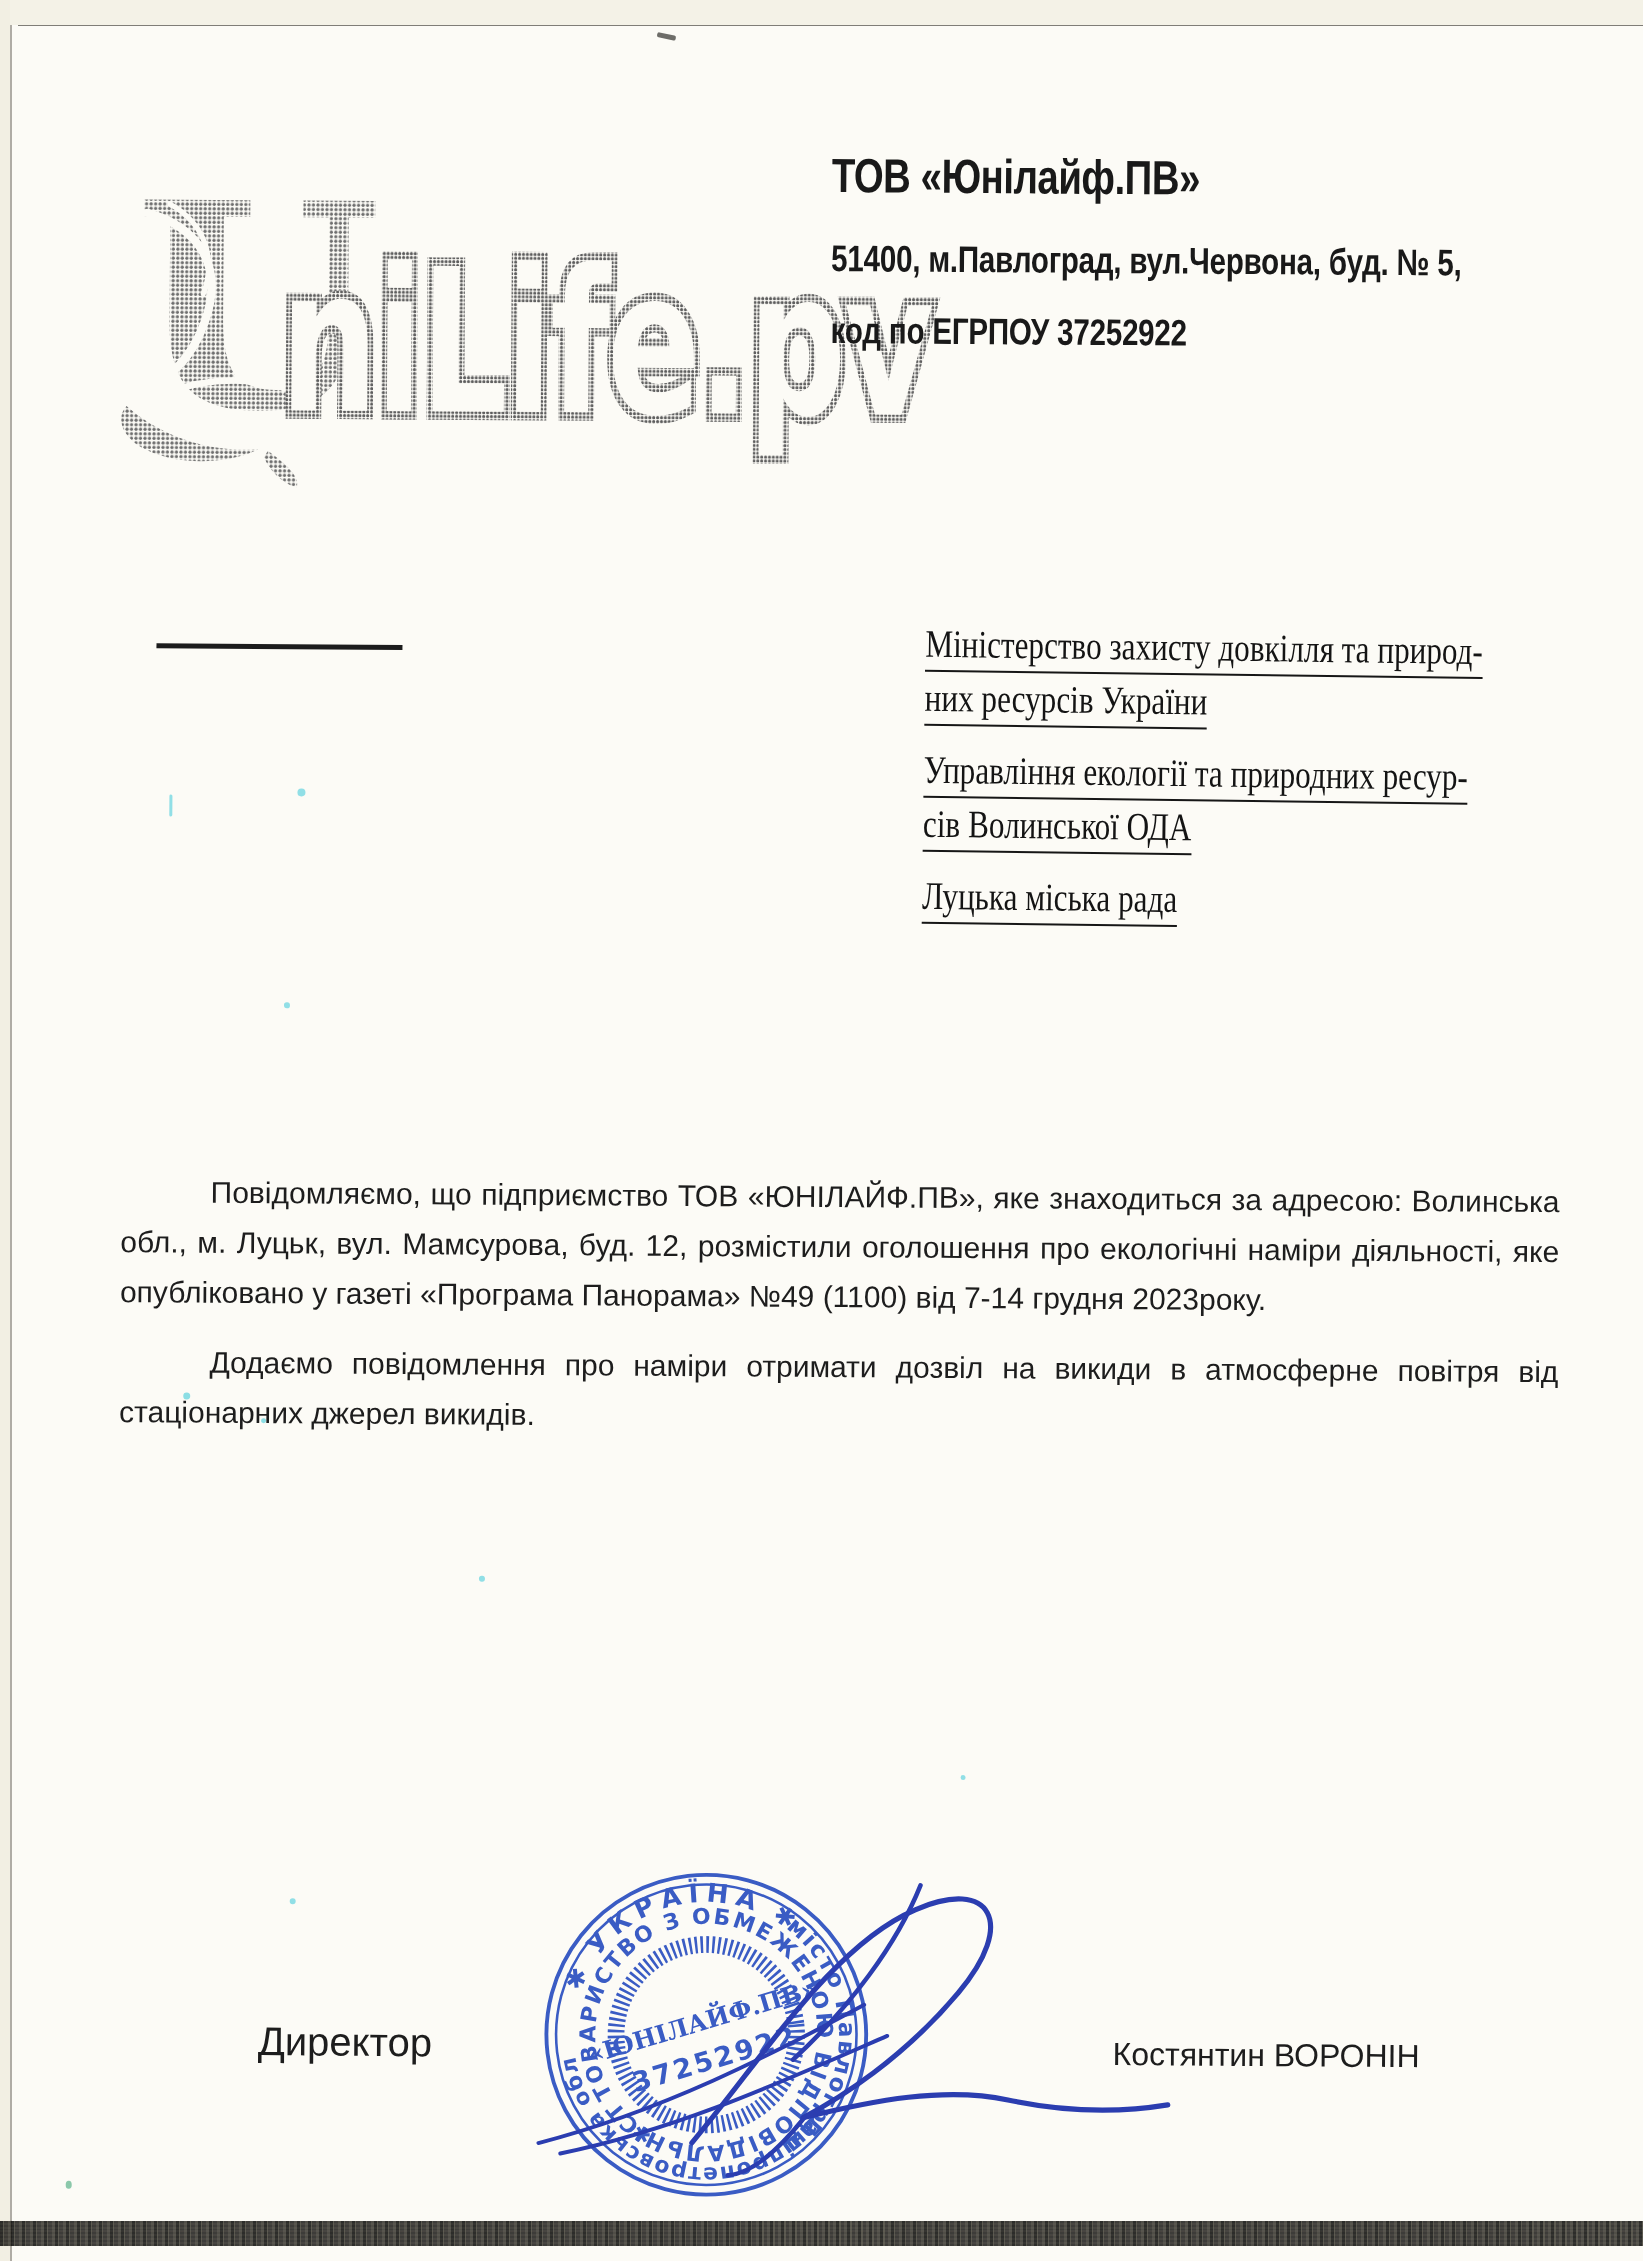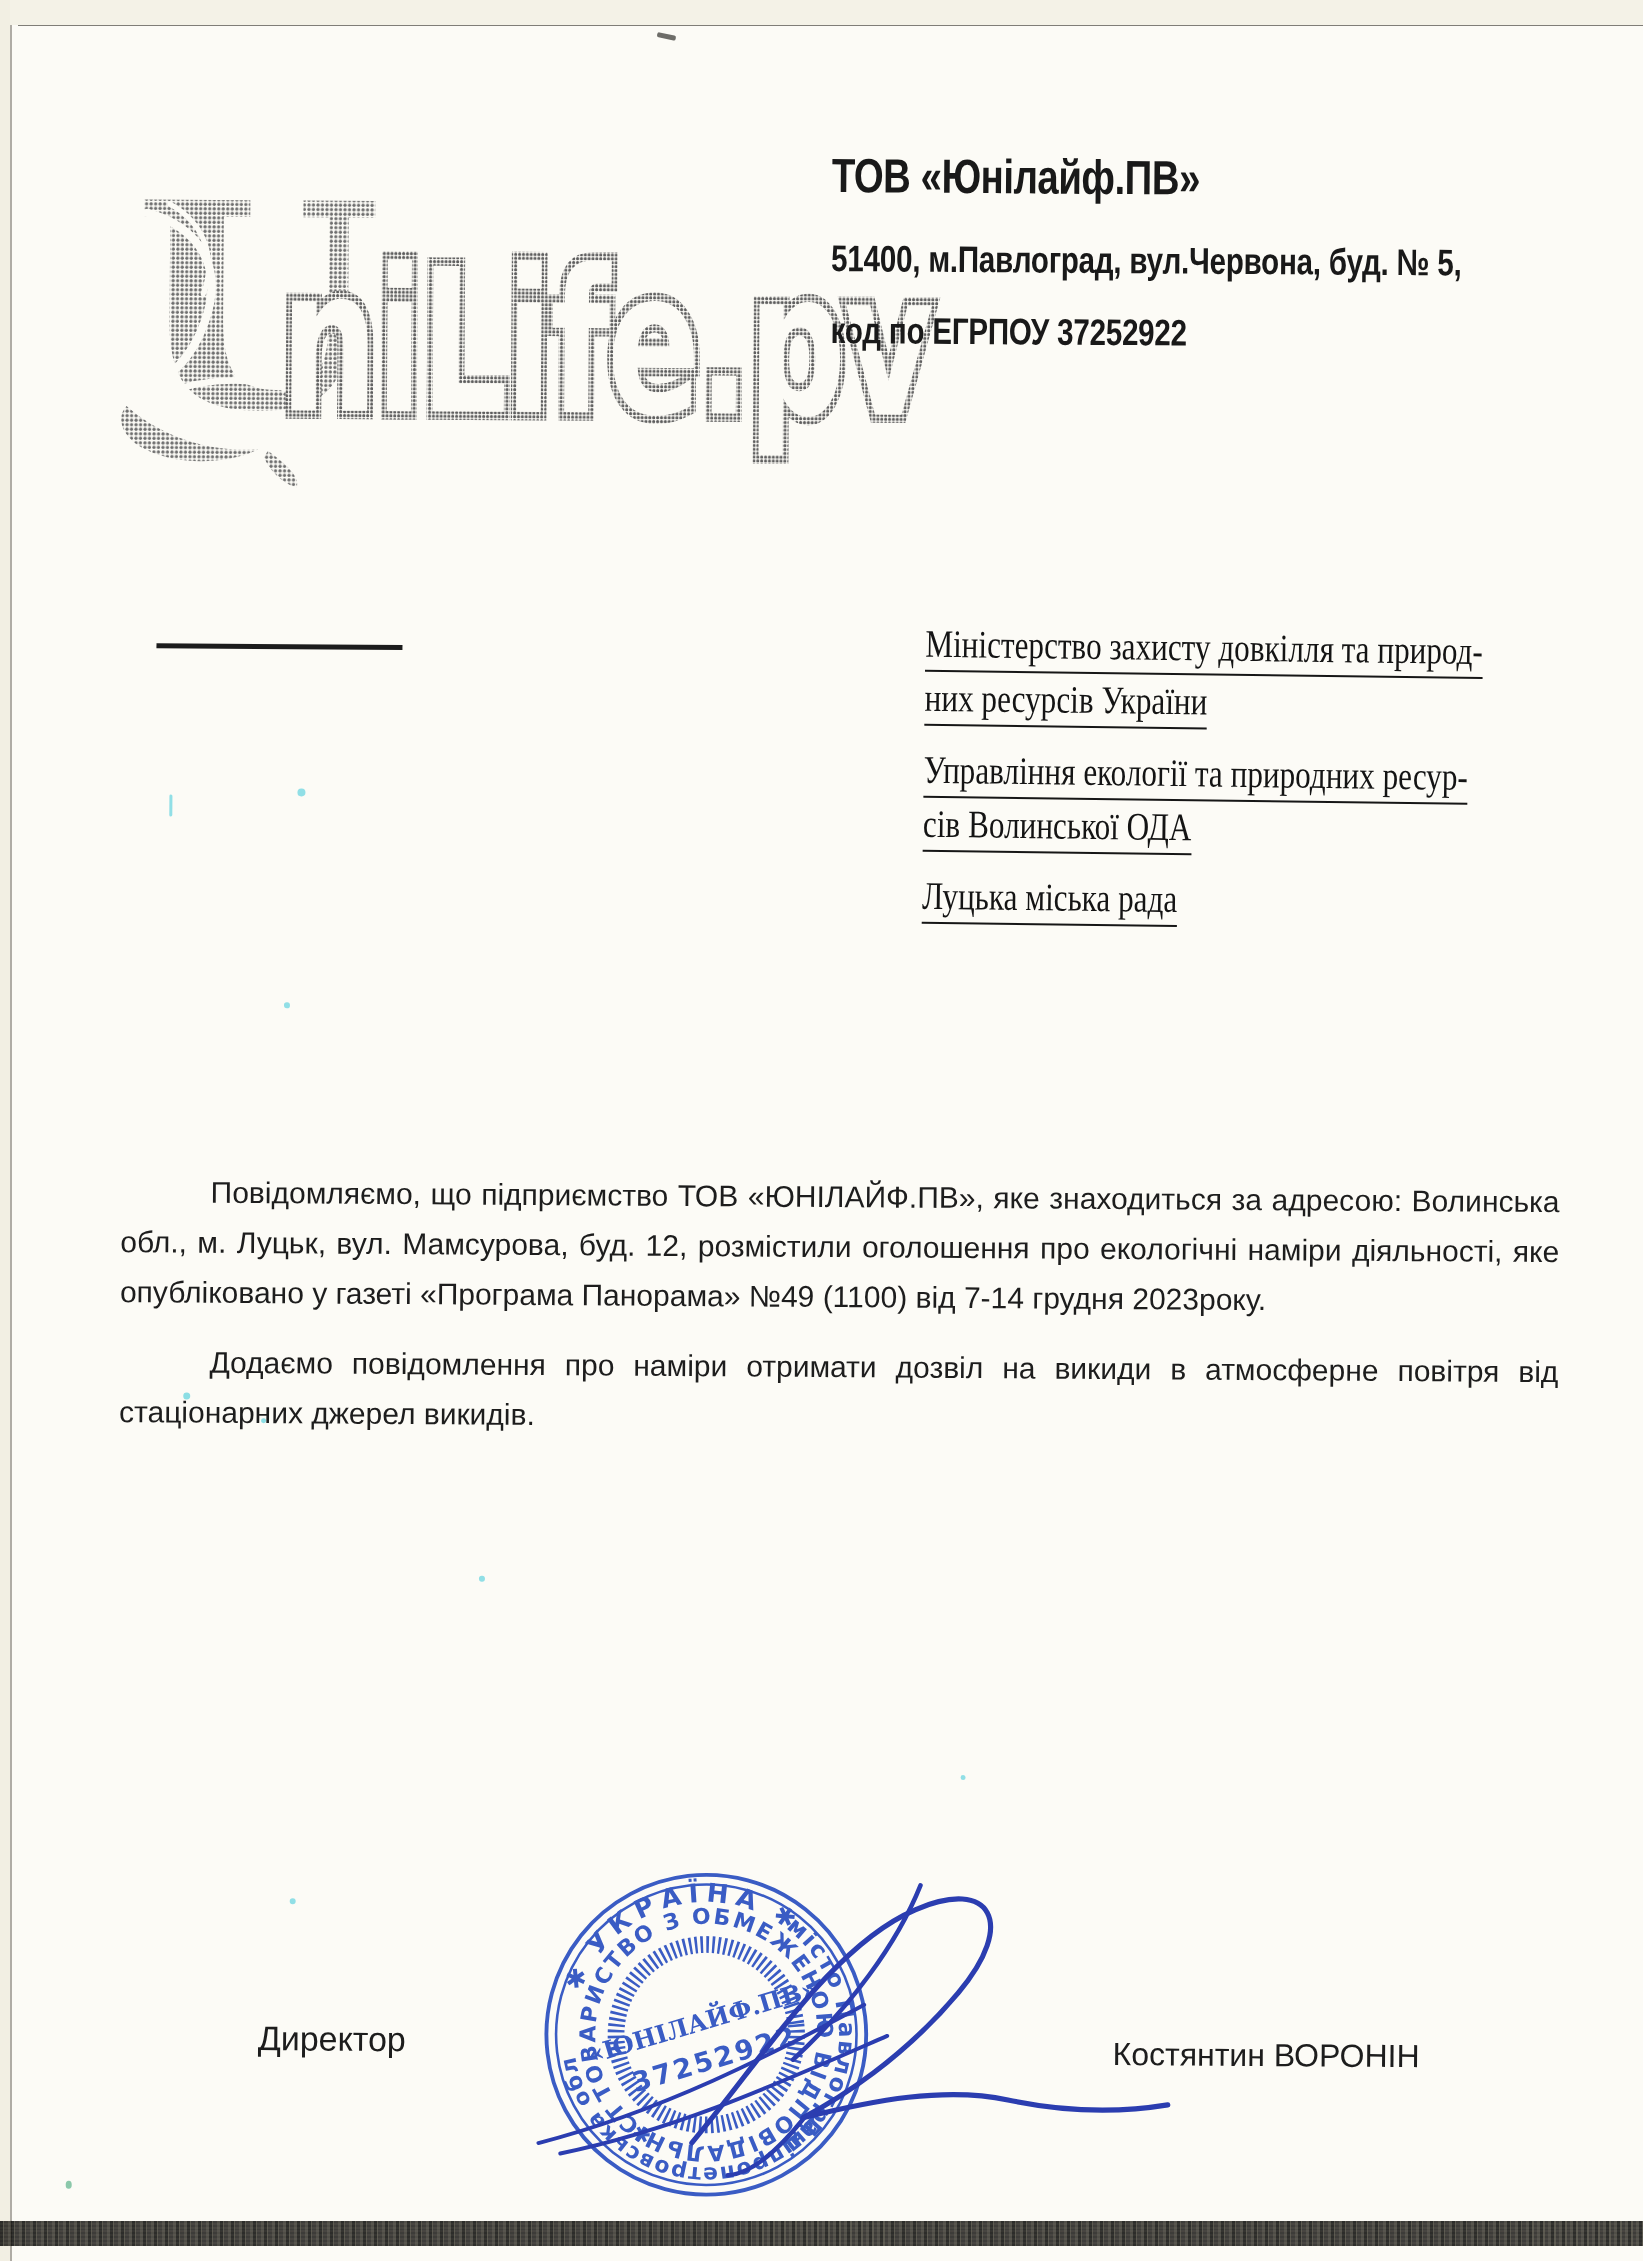--- a/index.html
+++ b/index.html
@@ -45,21 +45,21 @@
     transform:scaleX(.8);transform-origin:0 100%;
   }
 
   
   .para{position:absolute;left:129px;width:1439px;font-size:30px;line-height:50px;
     color:#1d1d1d;text-align:justify;text-indent:90px;}
   .para-1{top:1172px;}
   .para-2{top:1342px;}
 
   
-  .sig-title{position:absolute;left:272px;top:2023px;font-size:34px;color:#1d1d1d;}
+  .sig-title{position:absolute;left:272px;top:2023px;font-size:40px;color:#1d1d1d;}
   .sig-name{position:absolute;left:1127px;top:2034px;font-size:32px;color:#1d1d1d;}
 
   .stamp{position:absolute;left:540px;top:1855px;width:361px;height:361px;opacity:.92;}
   .signature-ink{position:absolute;left:516px;top:1842px;width:709px;height:361px;}
 
   
   .speck{position:absolute;border-radius:50%;opacity:.55;}
   .dash-speck{position:absolute;left:657px;top:34px;width:19.3px;height:4.5px;background:#4a4a46;border-radius:1.9px;transform:rotate(12deg);opacity:.8;}
 </style>
 </head>

